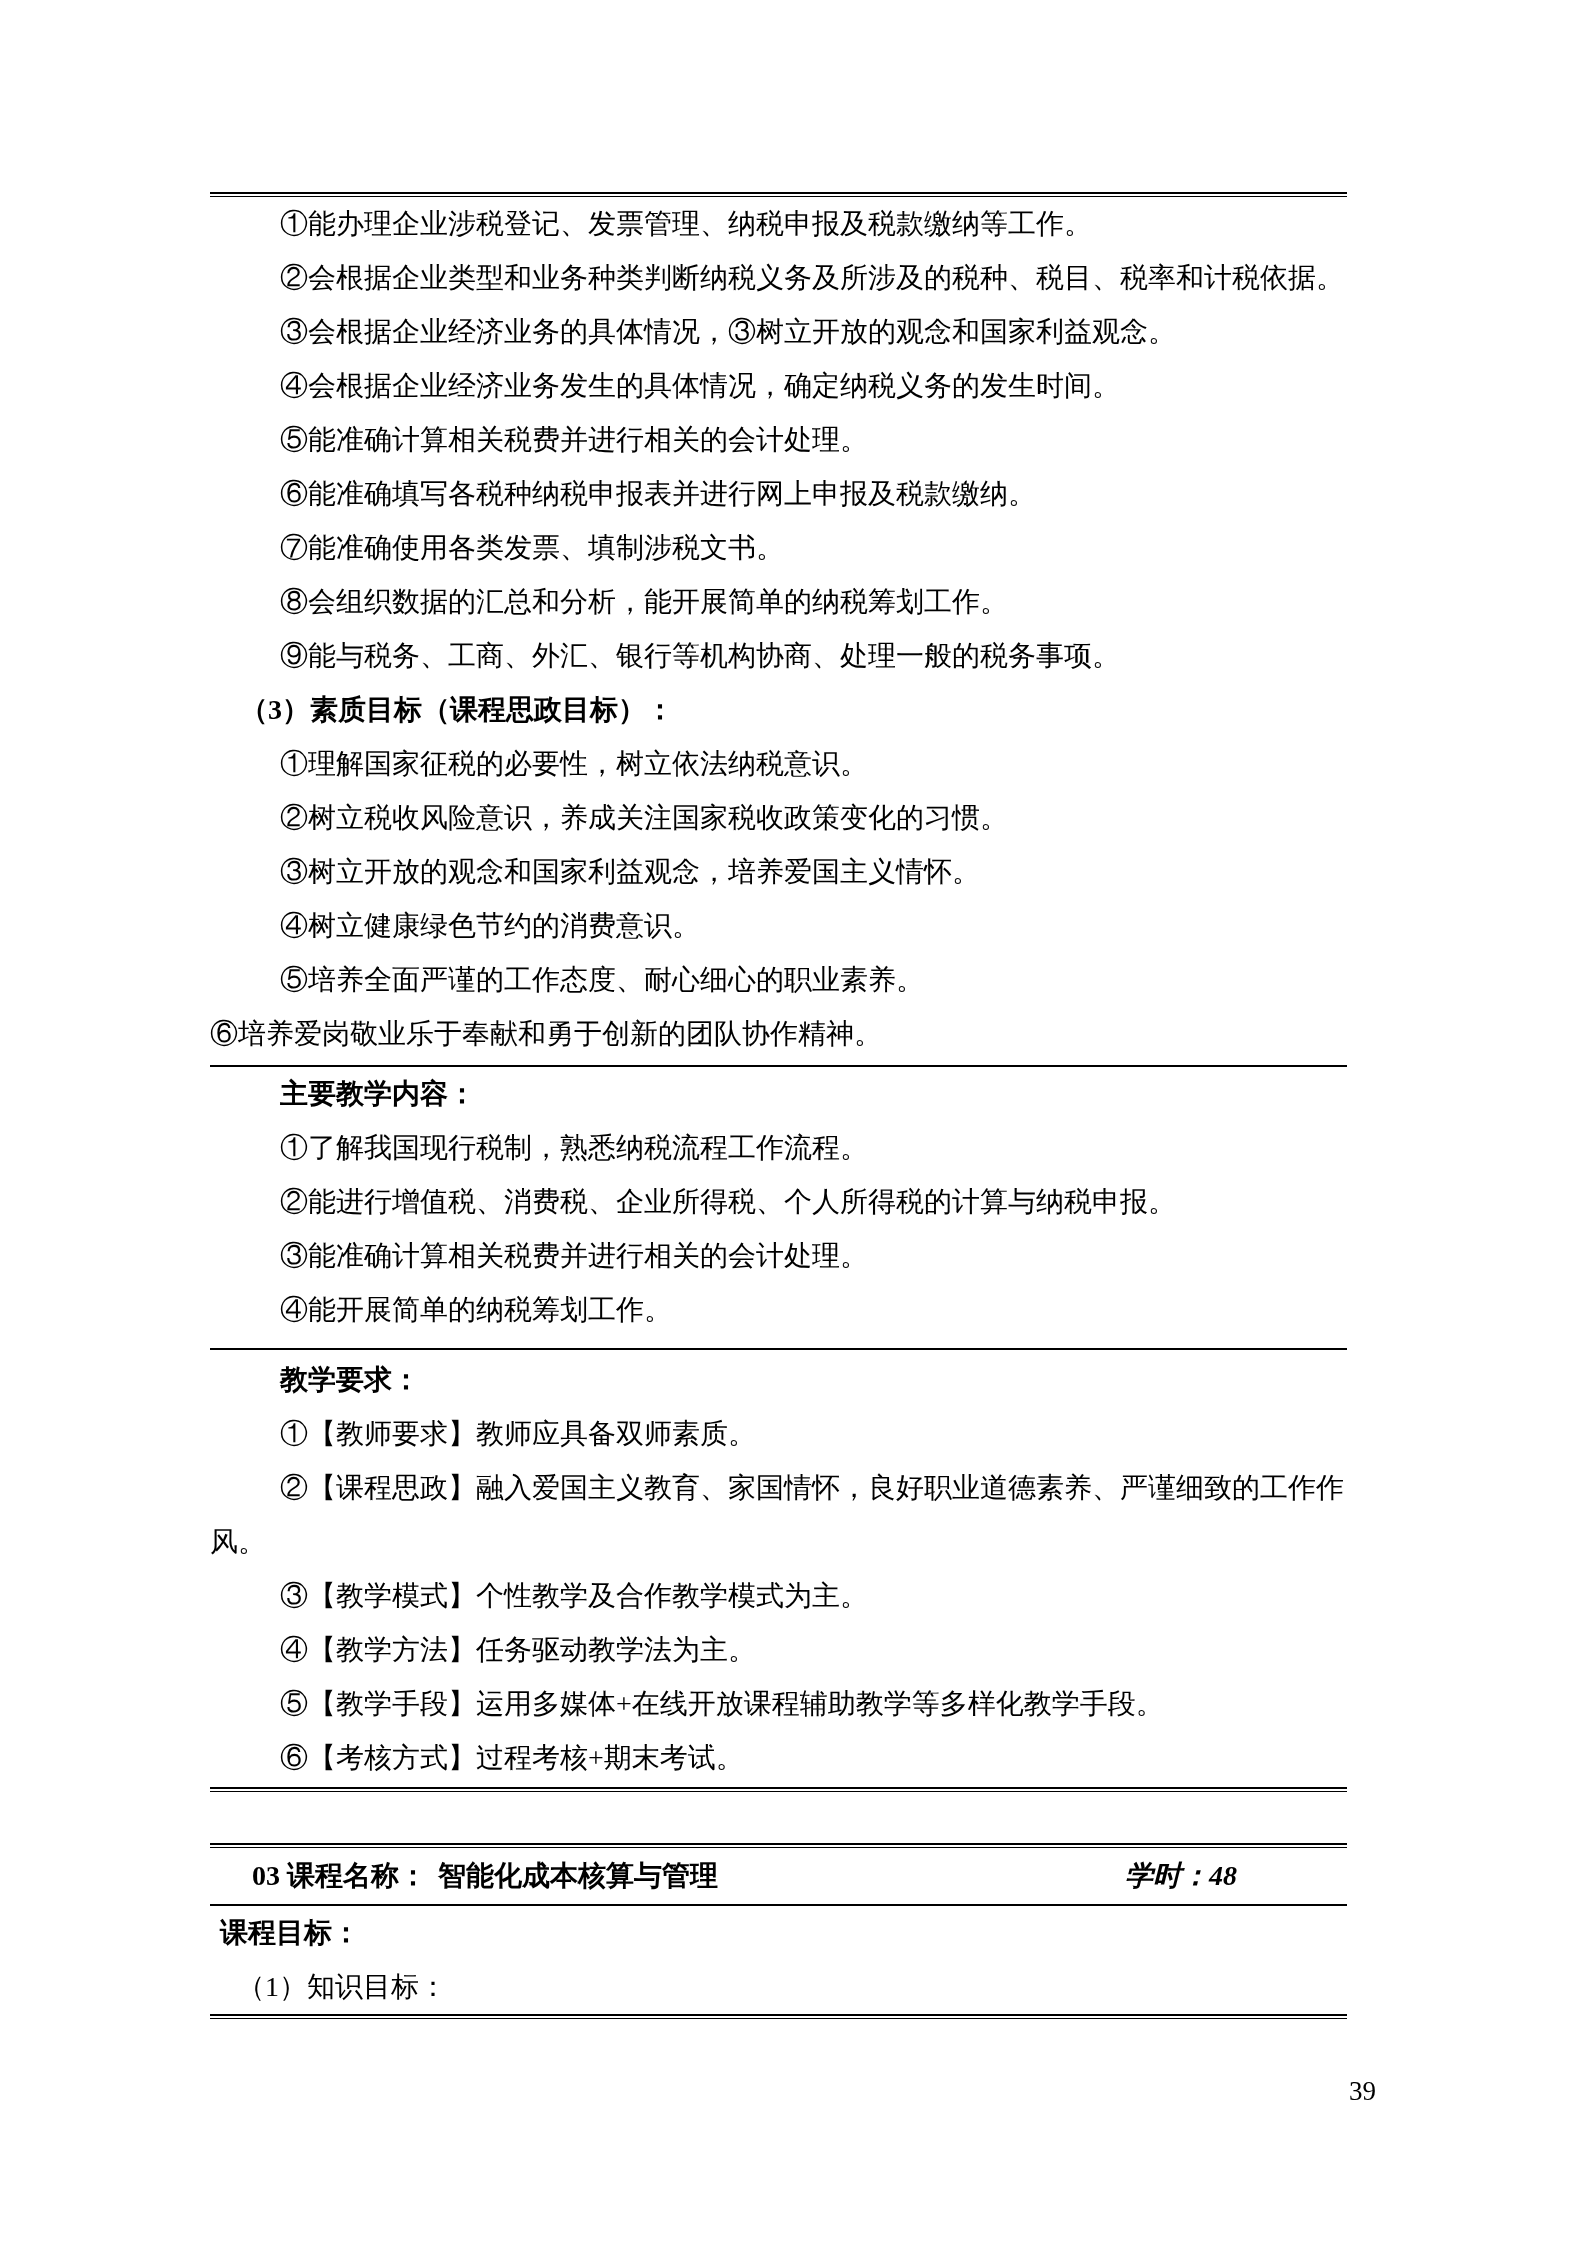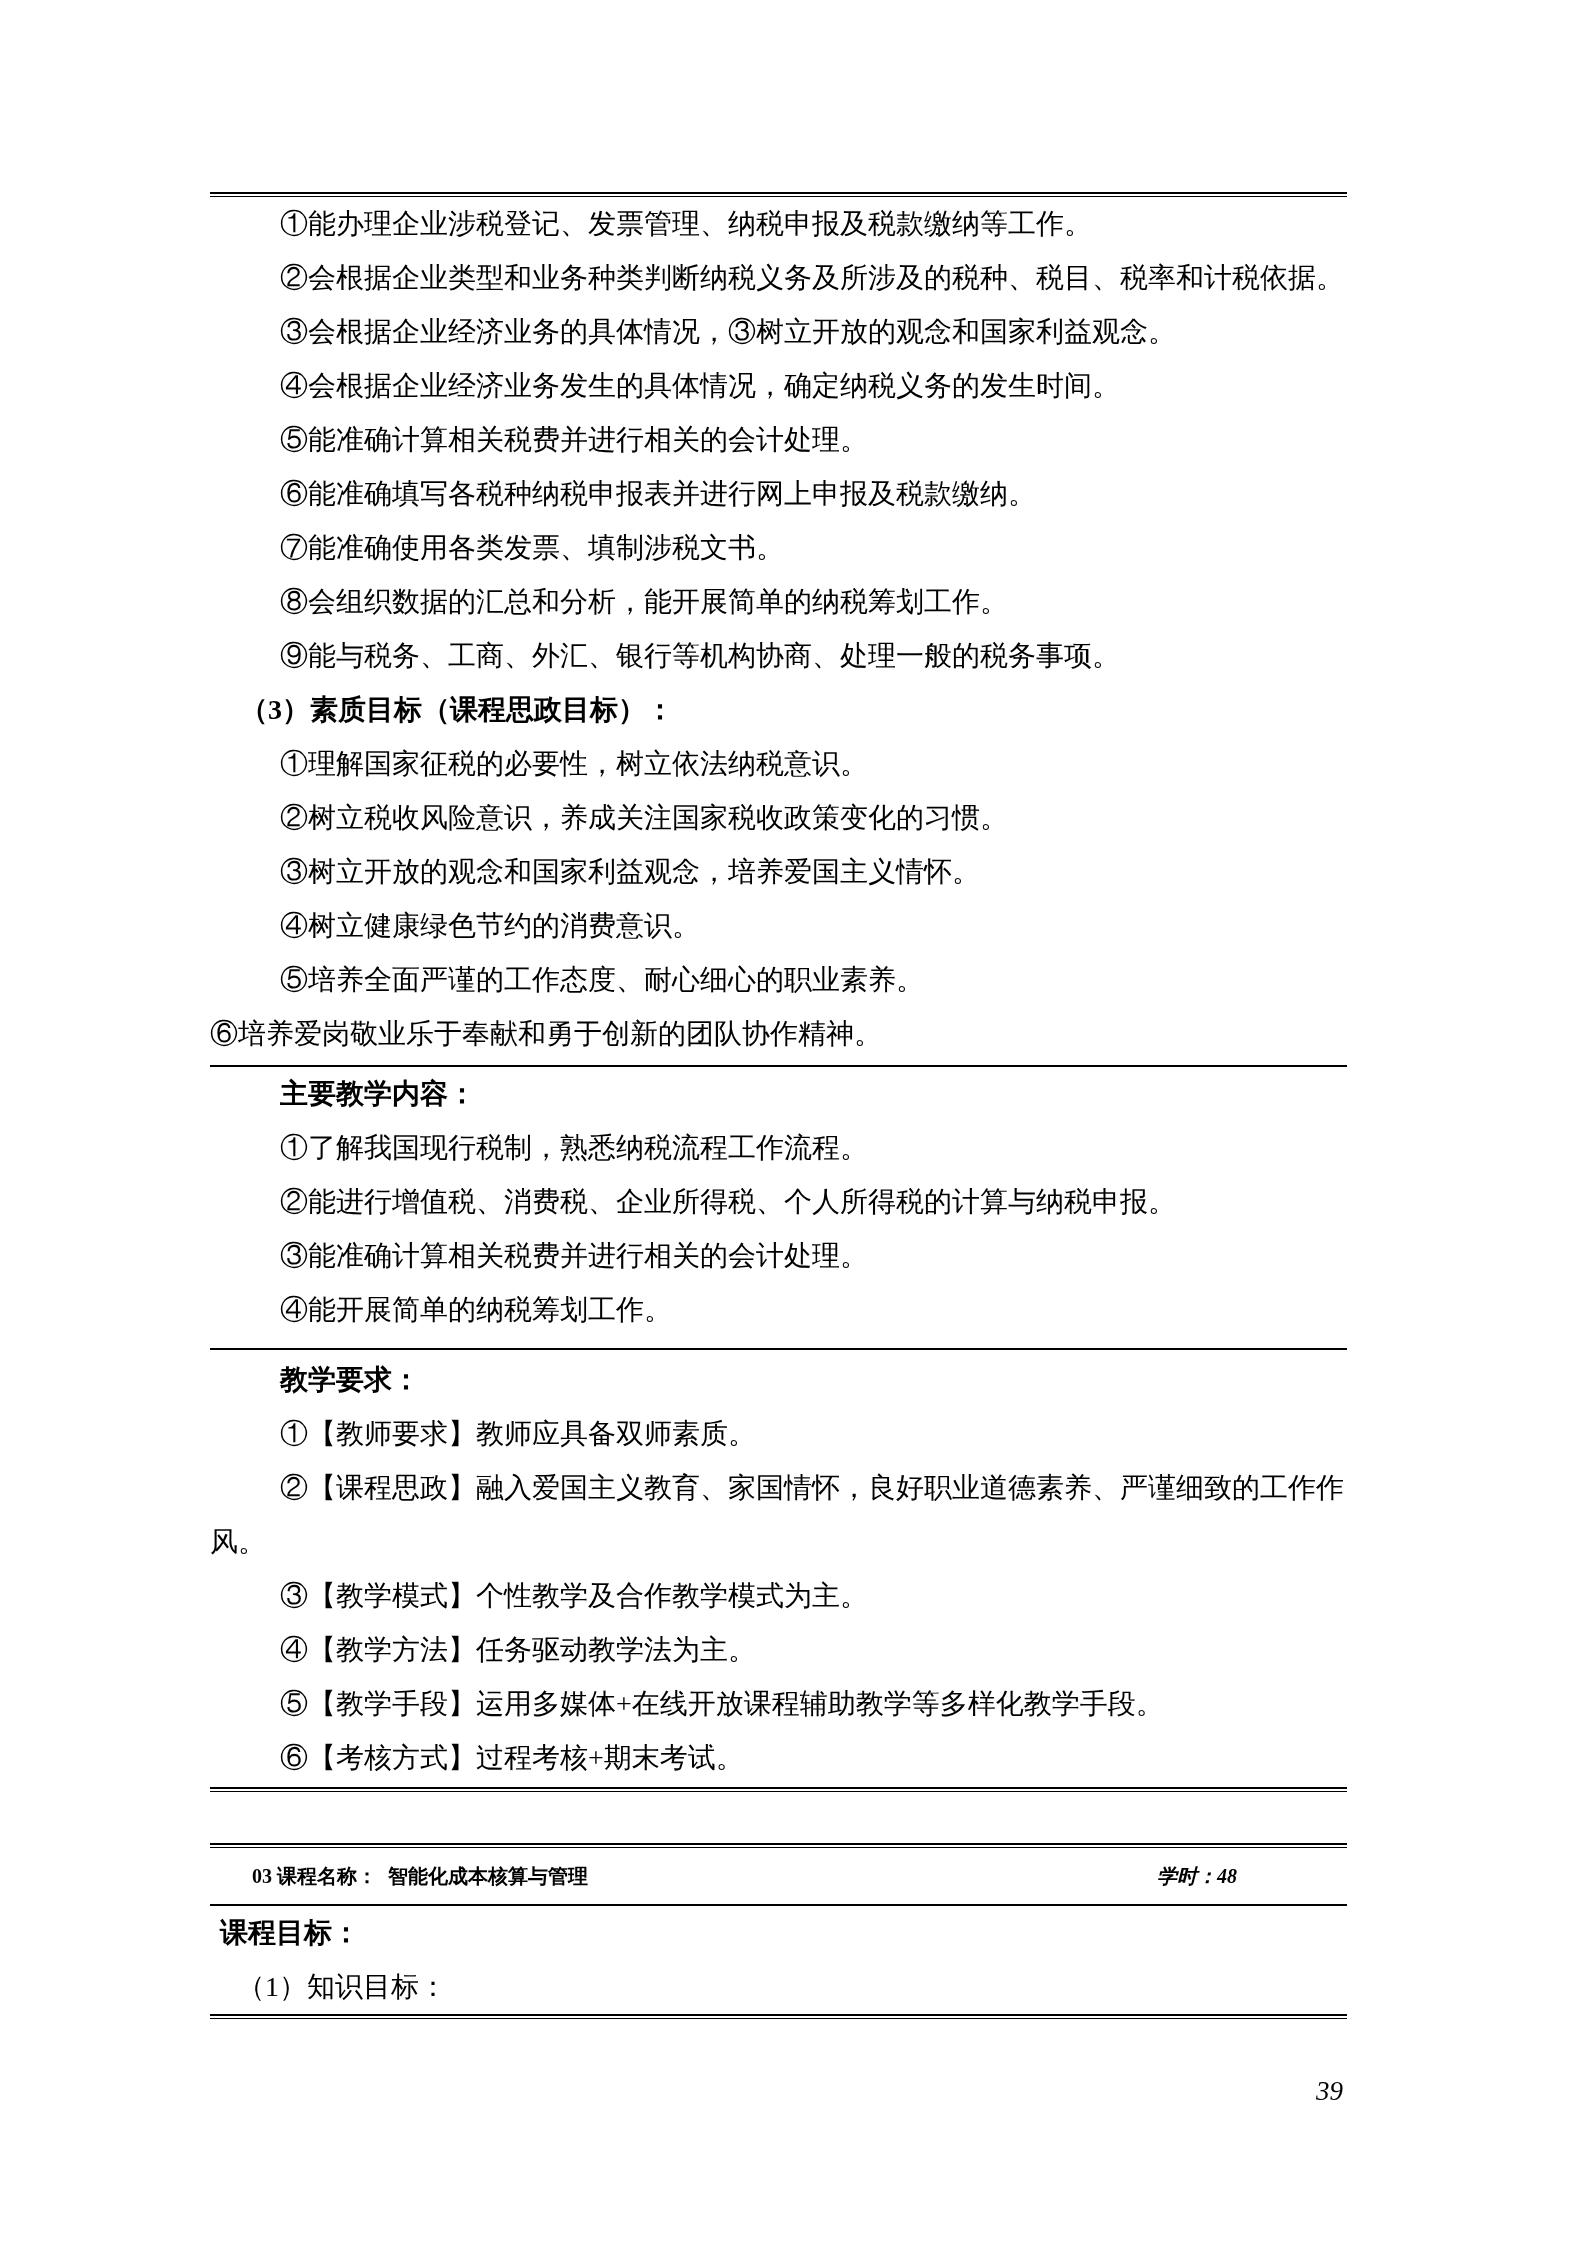--- a/index.html
+++ b/index.html
@@ -35,32 +35,31 @@
   .sectionA { padding: 0 0 4px 0; }
   .sectionB { padding: 0 0 11px 0; }
   .sectionC { padding: 3px 0 2px 0; }
   .gap      { height: 51px; }
 
   .course-row {
     height: 56px;
     display: flex;
     align-items: center;
     padding-left: 42px;
-    font-size: 20px;
+    font-size: 28px;
   }
   .course-row .name  { margin-left: 11px; font-weight: bold; }
   .course-row .hours { margin-left: auto; margin-right: 110px; font-style: italic; }
 
   .pagenum {
     position: absolute;
     top: 2078px;
-    left: 1316px;
+    left: 1349px;
     font-size: 27px;
     line-height: 27px;
-    font-style: italic;
   }
 </style>
 </head>
 <body>
 
 <div class="doc">
 
   <div class="hr-double"></div>
 
   <div class="sectionA">

